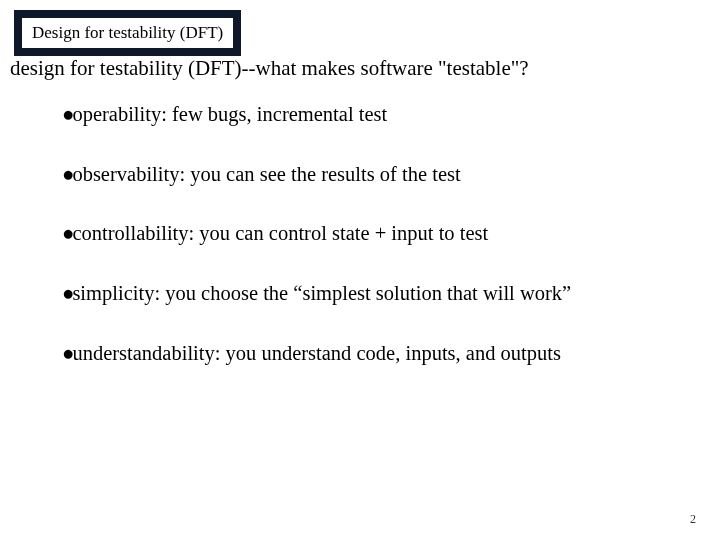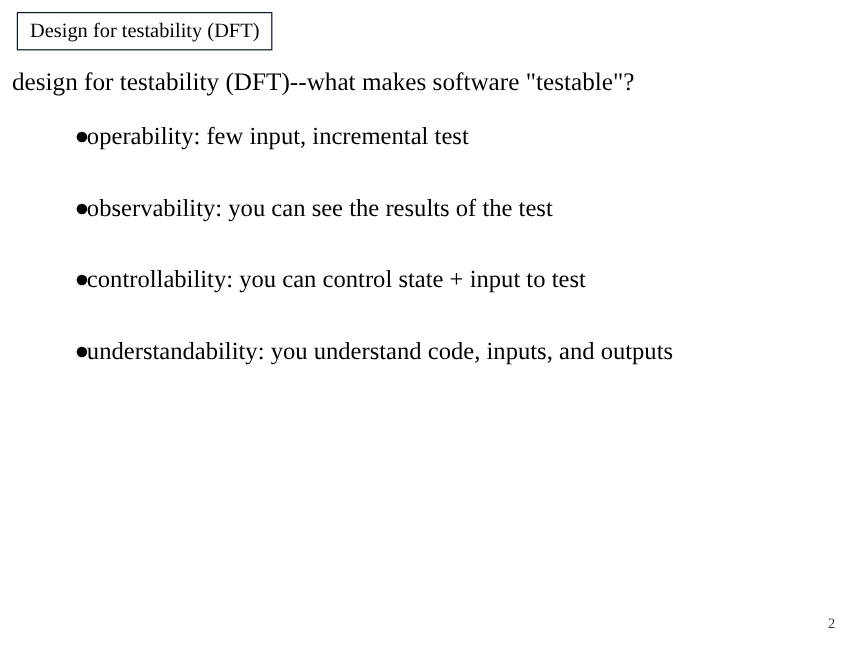--- a/index.html
+++ b/index.html
@@ -12,21 +12,21 @@
       height: 540px;
       background: white;
       font-family: "Times New Roman", Times, serif;
       color: black;
       position: relative;
     }
     .title-box {
       position: absolute;
       top: 10px;
       left: 14px;
-      border: 1px solid #0f172a;
+      border: 8px solid #0f172a;
       padding: 5px 10px 5px 10px;
       font-size: 17px;
     }
     .subtitle {
       position: absolute;
       top: 56px;
       left: 10px;
       font-size: 21px;
     }
     .bullet-list {
@@ -60,19 +60,20 @@
 </head>
 <body>
 
 <div class="title-box">
   <span>Design for testability (DFT)</span>
 </div>
 
 <div class="subtitle">design for testability (DFT)--what makes software "testable"?</div>
 
 <div class="bullet-list">
-  <div class="bullet-item"><span class="bullet-dot">●</span><span>operability:  few input, incremental test</span></div>
+  <div class="bullet-item"><span class="bullet-dot">●</span><span>operability:  few bugs, incremental test</span></div>
   <div class="bullet-item"><span class="bullet-dot">●</span><span>observability:  you can see the results of the test</span></div>
   <div class="bullet-item"><span class="bullet-dot">●</span><span>controllability:  you can control state + input to test</span></div>
+  <div class="bullet-item"><span class="bullet-dot">●</span><span>simplicity:  you choose the “simplest solution that will work”</span></div>
   <div class="bullet-item"><span class="bullet-dot">●</span><span>understandability:  you understand code, inputs, and outputs</span></div>
 </div>
 
 <div class="page-number">2</div>
 
 </body></html>

